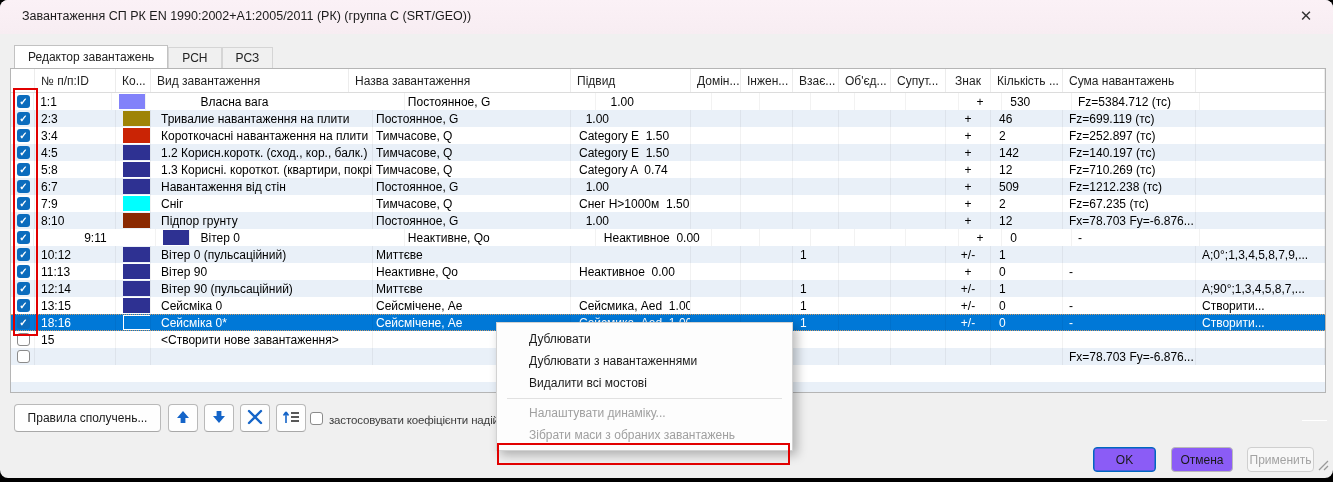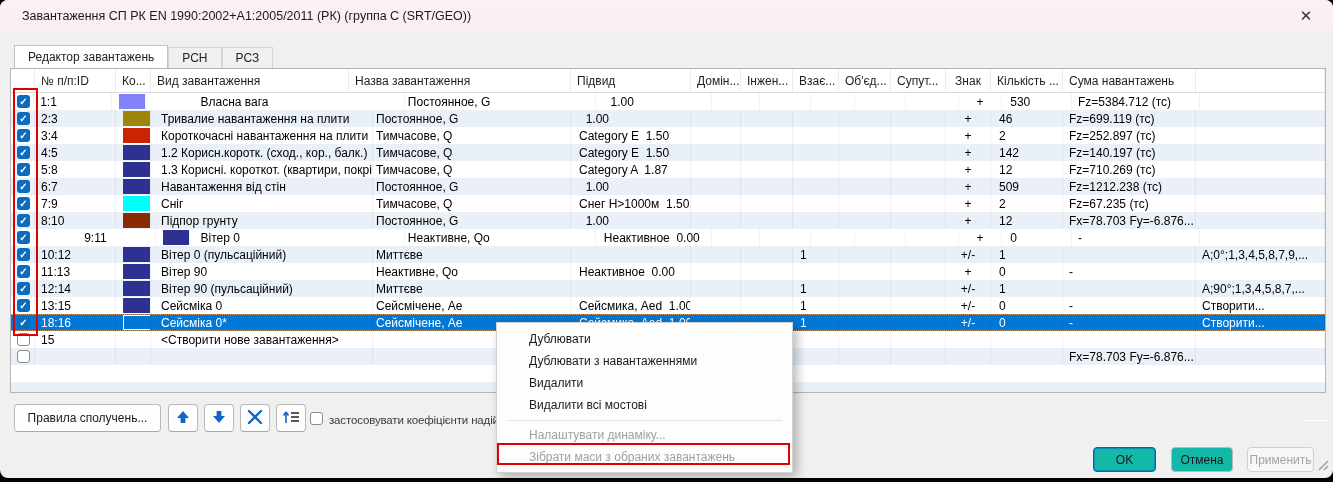--- a/index.html
+++ b/index.html
@@ -25,21 +25,21 @@
   .cb.checked{background:#0b6cbd;color:#fff;font-size:10px;font-weight:bold;}
   .cb.unchecked{background:#fff;border:1px solid #8b8b8b;}
   .swatch{width:33px;height:15px;margin-left:1px;flex:none;}
   .swatch.empty{border:1px solid #fff;background:transparent;}
   .red-frame{position:absolute;border:2px solid #e10000;background:transparent;z-index:6;pointer-events:none;}
   .toolbar-btn{position:absolute;top:404px;height:28px;background:#fefefe;border:1px solid #b9b9b9;border-bottom-color:#a8a8a8;border-radius:4px;
     display:flex;align-items:center;justify-content:center;font-family:inherit;font-size:12px;color:#1a1a1a;cursor:pointer;}
   .chk-label{position:absolute;left:329px;top:414px;font-size:11.5px;letter-spacing:-0.15px;color:#3c3c3c;white-space:pre;max-width:168px;overflow:hidden;}
   .toolbar-cb{position:absolute;left:310px;top:412px;width:13px;height:13px;background:#fff;border:1px solid #8b8b8b;border-radius:3px;}
   .etched{position:absolute;left:1302px;top:420px;width:25px;height:1px;background:#c6c6c6;border-bottom:1px solid #fff;}
-  .footer-btn{position:absolute;top:447px;height:25px;border-radius:4px;background:#14b8a6;border:1px solid #b9b9b9;
+  .footer-btn{position:absolute;top:447px;height:25px;border-radius:4px;background:#8b5cf6;border:1px solid #b9b9b9;
     font-family:inherit;font-size:12px;color:#1a1a1a;display:flex;align-items:center;justify-content:center;cursor:pointer;}
   .footer-btn.default{border:1px solid #0067c0;box-shadow:0 0 0 0.5px #0067c0 inset;}
   .footer-btn.disabled{color:#a3a3a3;background:#f7f7f7;border-color:#cfcfcf;}
   .menu{position:absolute;left:496px;top:322px;width:297px;background:#fdfdfd;border:1px solid #d2d2d2;
     box-shadow:4px 4px 10px rgba(0,0,0,0.28);z-index:10;padding:5px 0 4px 0;}
   .menu-item{height:22px;line-height:22px;padding-left:32px;color:#1a1a1a;white-space:pre;cursor:default;}
   .menu-item.disabled{color:#a0a0a0;}
   .menu-sep{height:1px;background:#e1e1e1;margin:4px 10px 3px 10px;}
   .grip{position:absolute;right:4px;bottom:4px;}
 </style>
@@ -144,21 +144,21 @@
         <div class="cell pl8" style="width: 72px;">142</div>
         <div class="cell pl6" style="width: 133px;">Fz=140.197 (тс)</div>
         <div class="cell pl6" style="width: 129px;"></div>
       </div>
       <div class="row">
         <div class="cell" style="width: 24px;"><span class="cb checked">✓</span></div>
         <div class="cell pl6" style="width: 81px;">5:8</div>
         <div class="cell pl6" style="width: 35px;"><span class="swatch" style="background: rgb(46, 49, 146);"></span></div>
         <div class="cell pl10" style="width: 222px;">1.3 Корисні. короткот. (квартири, покрівля)</div>
         <div class="cell pl3" style="width: 198px;">Тимчасове, Q</div>
-        <div class="cell pl8" style="width: 120px;">Category A  1.87</div>
+        <div class="cell pl8" style="width: 120px;">Category A  0.74</div>
         <div class="cell pl6" style="width: 50px;"></div>
         <div class="cell pl6" style="width: 52px;"></div>
         <div class="cell pl7" style="width: 46px;"></div>
         <div class="cell pl6" style="width: 52px;"></div>
         <div class="cell pl6" style="width: 55px;"></div>
         <div class="cell center" style="width: 45px;">+</div>
         <div class="cell pl8" style="width: 72px;">12</div>
         <div class="cell pl6" style="width: 133px;">Fz=710.269 (тс)</div>
         <div class="cell pl6" style="width: 129px;"></div>
       </div>
@@ -397,21 +397,20 @@
 
   <span class="grip">
     <svg width="11" height="11" viewBox="0 0 11 11">
         <path d="M10 1 L1 10 M10 6 L6 10" stroke="#9a9a9a" stroke-width="1.3"></path>
       </svg>
   </span>
 
   <div class="menu" id="menu">
       <div class="menu-item">Дублювати</div>
       <div class="menu-item">Дублювати з навантаженнями</div>
-      <div class="menu-item">Видалити</div>
       <div class="menu-item">Видалити всі мостові</div>
       <div class="menu-sep"></div>
       <div class="menu-item disabled">Налаштувати динаміку...</div>
       <div class="menu-item disabled">Зібрати маси з обраних завантажень</div>
     </div>
   <div class="red-frame" style="left:497px;top:443px;width:293px;height:22px;z-index:12;"></div>
 
 </div>
 
 </body></html>

